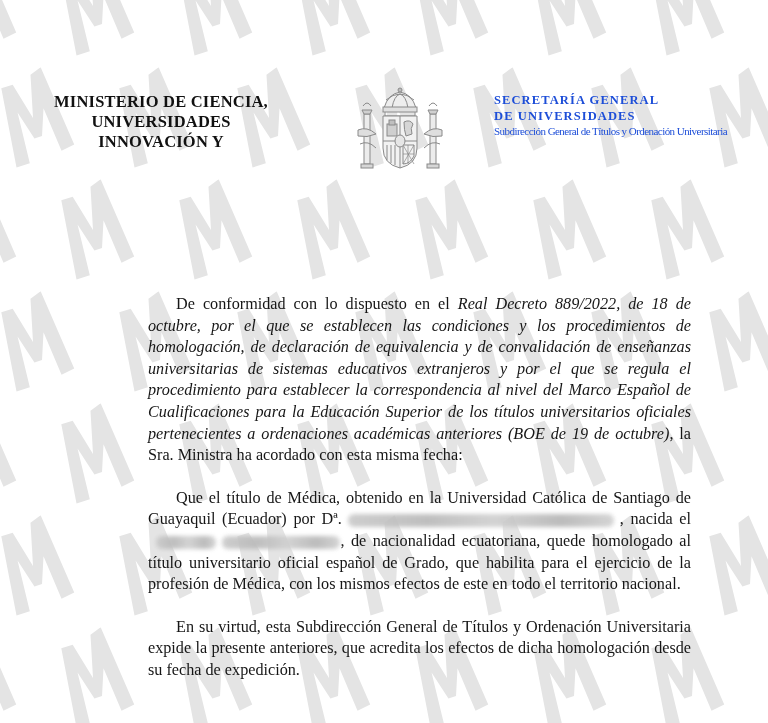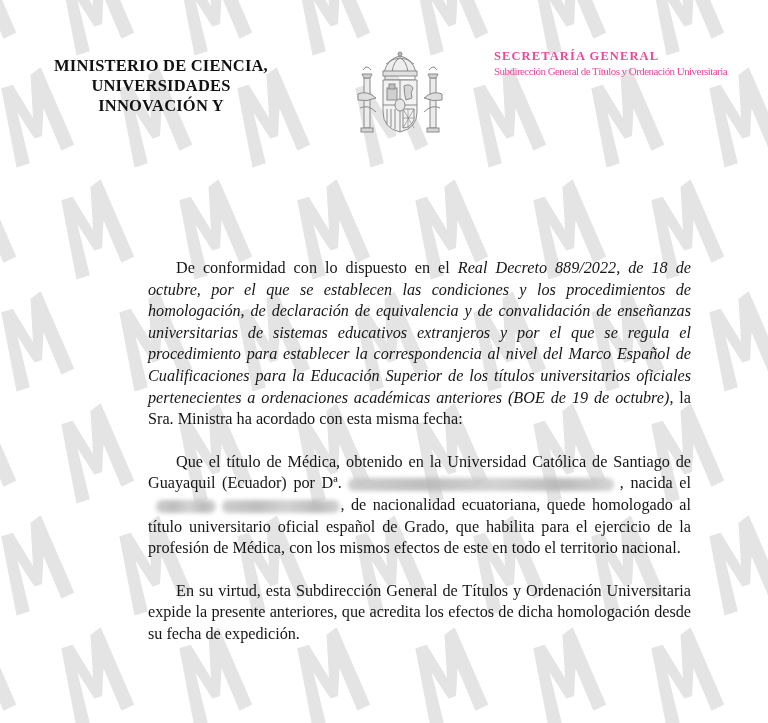--- a/index.html
+++ b/index.html
@@ -28,20 +28,21 @@
     width: 70px;
     height: 92px;
     transform: rotate(-18deg);
   }
   .wm svg { width: 100%; height: 100%; display: block; }
 
   .content {
     position: absolute;
     inset: 0;
     z-index: 1;
+    margin-top: 36px;
   }
 
   
   .ministry {
     position: absolute;
     left: 30px;
     top: 56px;
     width: 262px;
     text-align: center;
     font-weight: bold;
@@ -57,22 +58,22 @@
     left: 352px;
     top: 50px;
     width: 96px;
     height: 88px;
   }
   .coat-of-arms svg { width: 100%; height: 100%; display: block; }
 
   .secretaria {
     position: absolute;
     left: 494px;
-    top: 48px;
-    color: #ec4899;
+    top: 56px;
+    color: #1d4ed8;
   }
   .secretaria .line-bold {
     font-weight: bold;
     font-size: 12.5px;
     letter-spacing: 1.1px;
     line-height: 16px;
     white-space: nowrap;
   }
   .secretaria .line-sub {
     font-size: 11px;
@@ -441,20 +442,21 @@
 
       <path d="M6 44 Q15 40 24 48 Q15 52 6 50 Z" fill="#dedede"></path>
       <path d="M72 48 Q81 40 90 44 L90 50 Q81 52 72 48 Z" fill="#dedede"></path>
       <path d="M8 58 Q16 54 24 62"></path>
       <path d="M72 62 Q80 54 88 58"></path>
     </svg>
   </div>
 
   <div class="secretaria">
     <div class="line-bold">SECRETARÍA GENERAL</div>
+    <div class="line-bold">DE UNIVERSIDADES</div>
     <div class="line-sub">Subdirección General de Títulos y Ordenación Universitaria</div>
   </div>
 
   <div class="body-text">
     <p class="para p1"><span>De conformidad con lo dispuesto en el </span><span class="bi">Real Decreto 889/2022</span><span class="it">, de 18 de octubre, por el que se establecen las condiciones y los procedimientos de homologación, de declaración de equivalencia y de convalidación de enseñanzas universitarias de sistemas educativos extranjeros y por el que se regula el procedimiento para establecer la correspondencia al nivel del Marco Español de Cualificaciones para la Educación Superior de los títulos universitarios oficiales pertenecientes a ordenaciones académicas anteriores (BOE de 19 de octubre)</span><span>, la Sra. Ministra ha acordado con esta misma fecha:</span></p>
 
     <p class="para"><span>Que el título de Médica, obtenido en la Universidad Católica de Santiago de Guayaquil (Ecuador) por Dª.</span><span class="redacted r-name" title=""></span><span>, nacida el</span><span class="redacted r-date1"></span> <span class="redacted r-date2"></span><span>, de nacionalidad ecuatoriana, quede </span><span class="b">homologado</span><span> al título universitario oficial español de Grado, que habilita para el ejercicio de la profesión de Médica, con los mismos efectos de este en todo el territorio nacional.</span></p>
 
     <p class="para"><span>En su virtud, esta Subdirección General de Títulos y Ordenación Universitaria expide la presente </span><span class="b">anteriores</span><span>, que acredita los efectos de dicha homologación desde su fecha de expedición.</span></p>
   </div>

